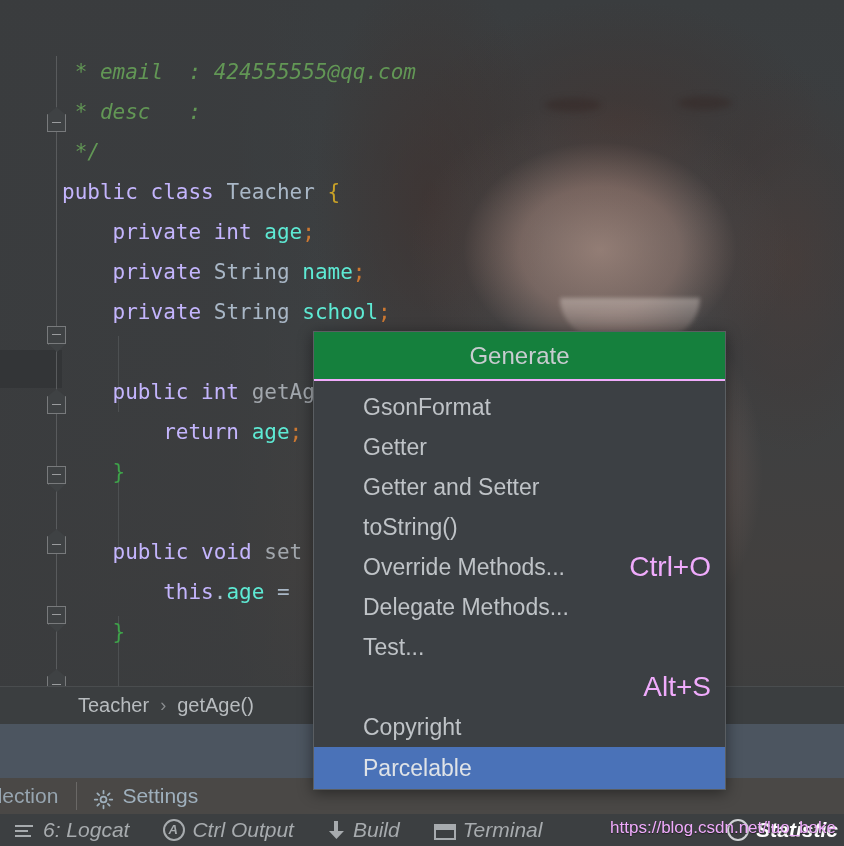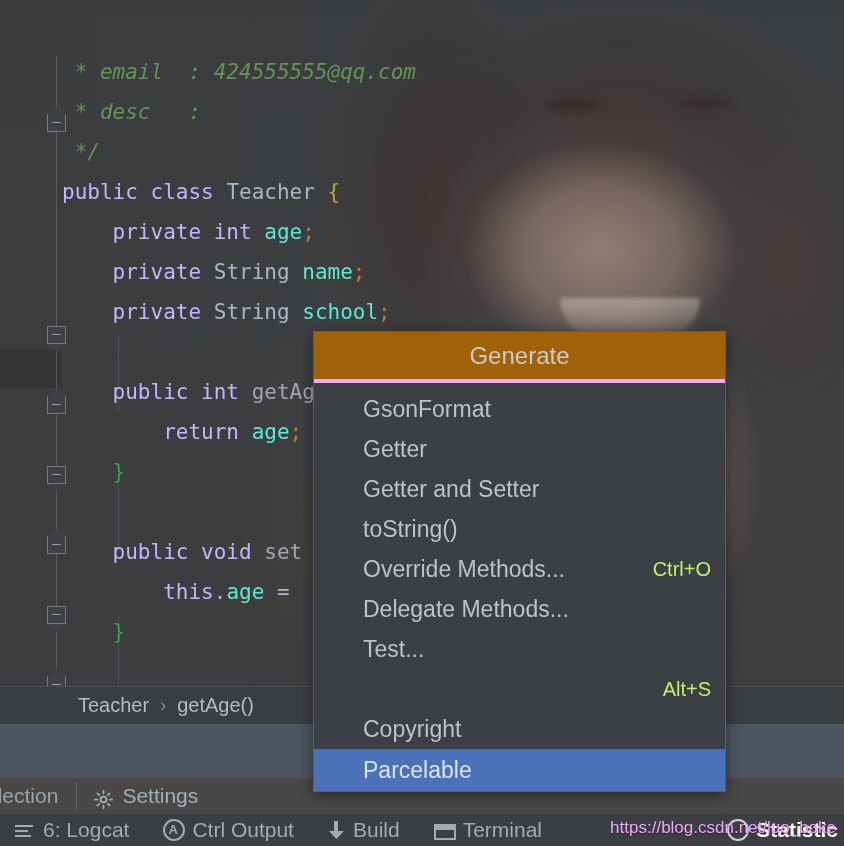--- a/index.html
+++ b/index.html
@@ -222,20 +222,21 @@
     display: flex;
     align-items: center;
     color: #a7abae;
     font-size: 21px;
   }
   .tw-item {
     display: flex;
     align-items: center;
     margin-right: 34px;
     white-space: nowrap;
+    font-style: italic;
   }
   .tw-item:first-child { margin-left: 14px; }
   .tw-icon {
     width: 22px; height: 22px;
     margin-right: 7px;
     display: inline-block;
     position: relative;
   }
 
   .icon-lines::before,
@@ -320,22 +321,22 @@
     left: 313px; top: 331px;
     width: 413px;
     background: #3c4044;
     border: 1px solid #5a5e62;
     box-sizing: border-box;
     box-shadow: 0 3px 14px rgba(0,0,0,0.45);
     z-index: 40;
   }
   .popup-header {
     height: 47px;
-    background: #a16207;
-    border-bottom: 4px solid #f0abfc;
+    background: #15803d;
+    border-bottom: 2px solid #f0abfc;
     display: flex;
     align-items: center;
     justify-content: center;
     color: #c8ccd0;
     font-size: 24px;
   }
   .popup-list {
     padding: 6px 0 0 0;
   }
   .popup-item {
@@ -347,22 +348,22 @@
     color: #bfc3c7;
     font-size: 23px;
   }
   .popup-item.selected {
     background: #4a72b8;
     color: #dfe3e7;
     height: 42px;
   }
   .popup-item .shortcut {
     margin-left: auto;
-    color: #bef264;
-    font-size: 20px;
+    color: #f0abfc;
+    font-size: 28px;
     padding-right: 6px;
   }
 
   
   .watermark {
     position: absolute;
     right: 8px; top: 818px;
     color: #f0abfc;
     font-size: 17px;
     z-index: 60;

